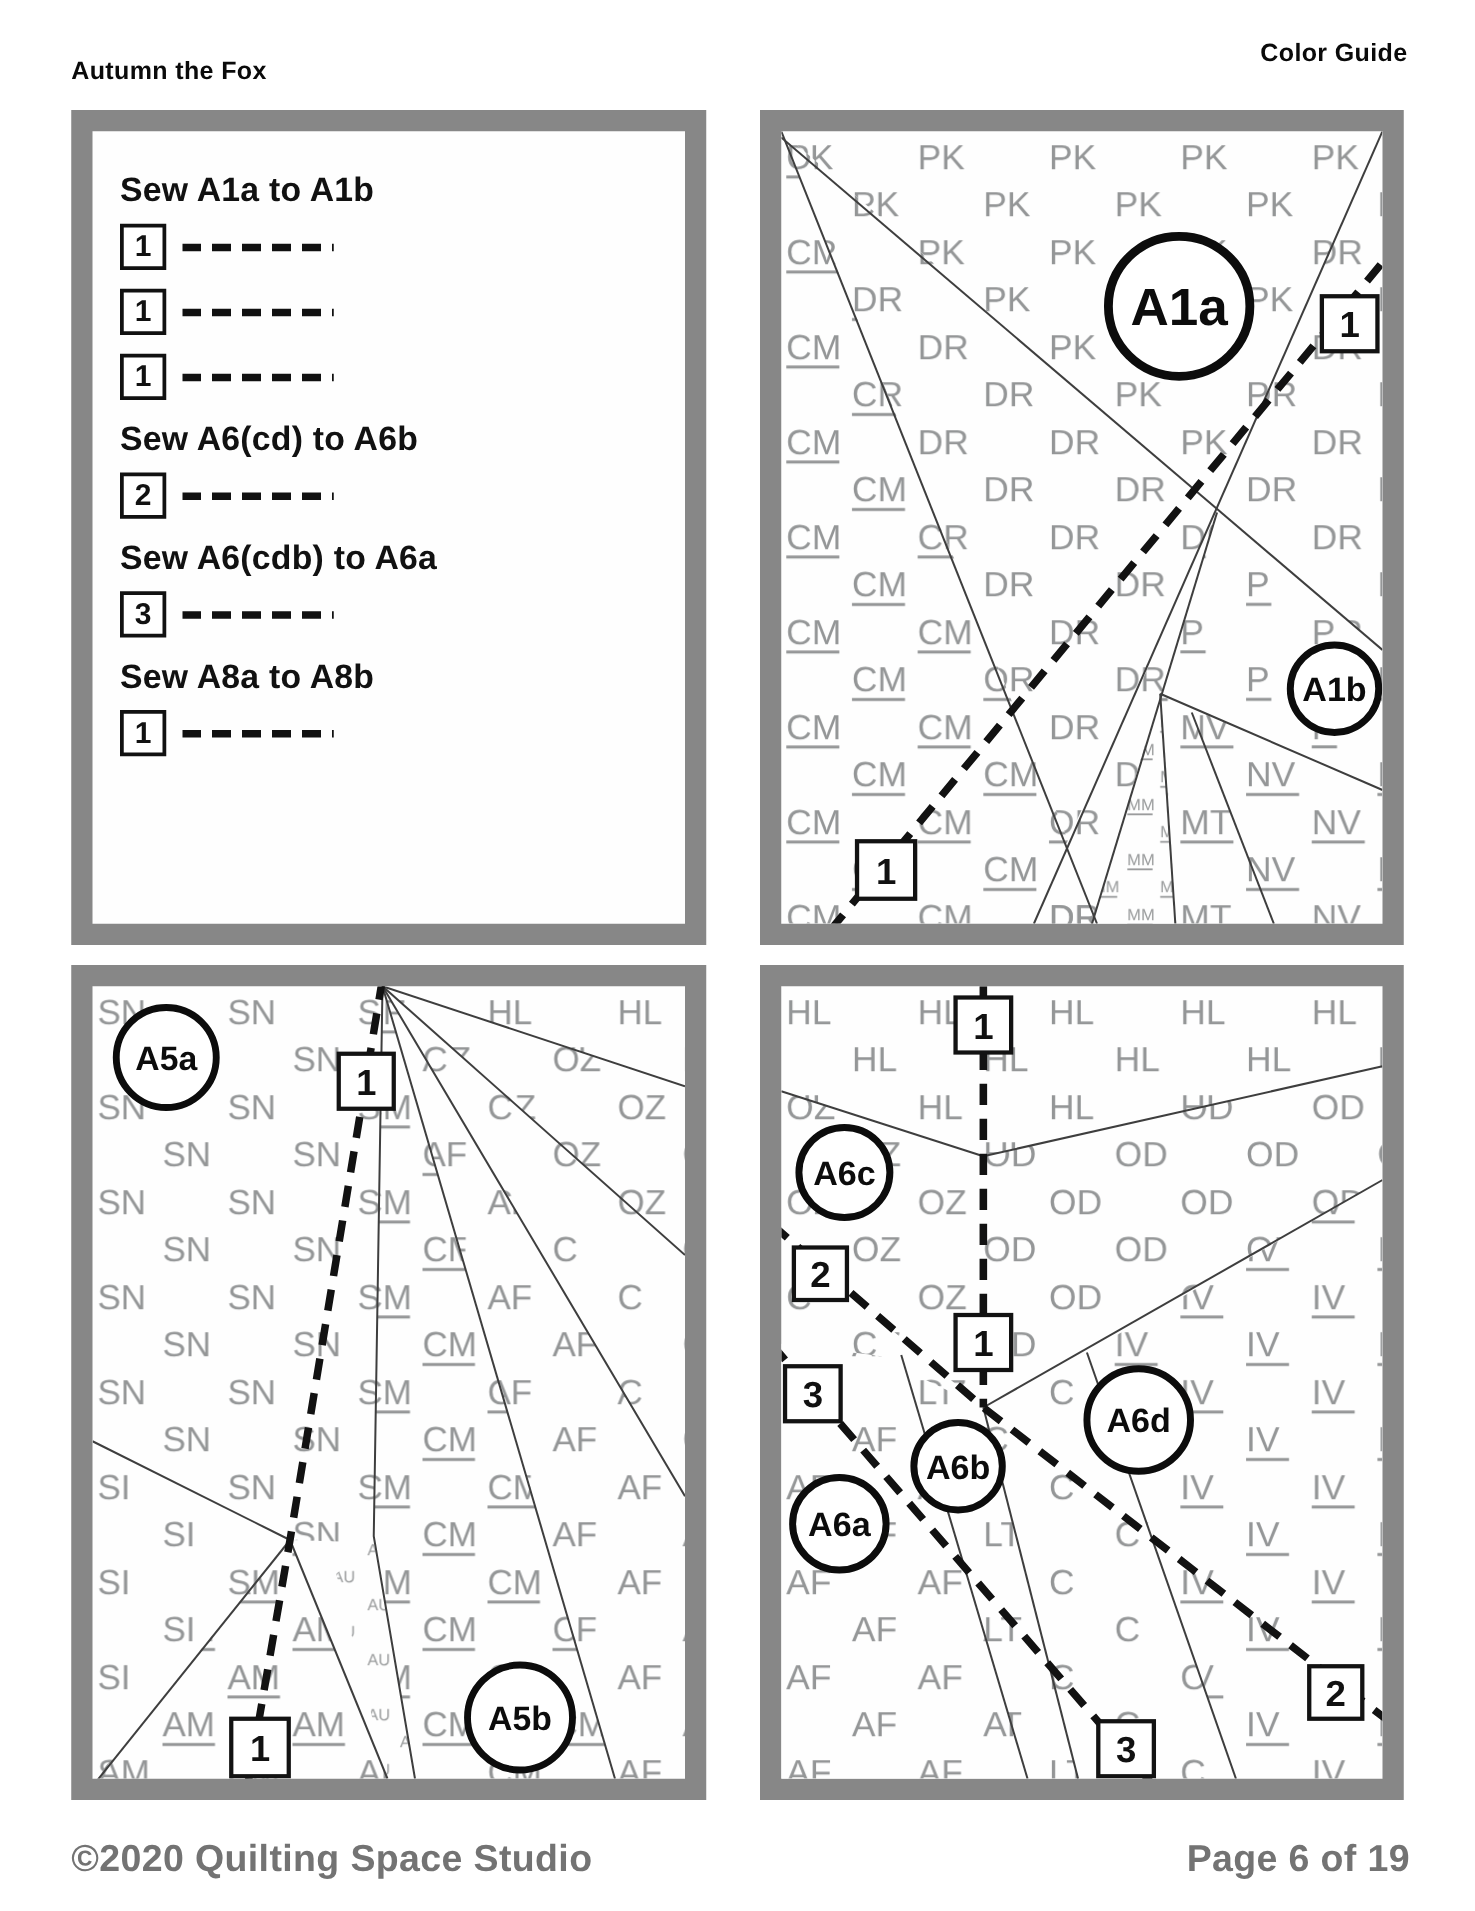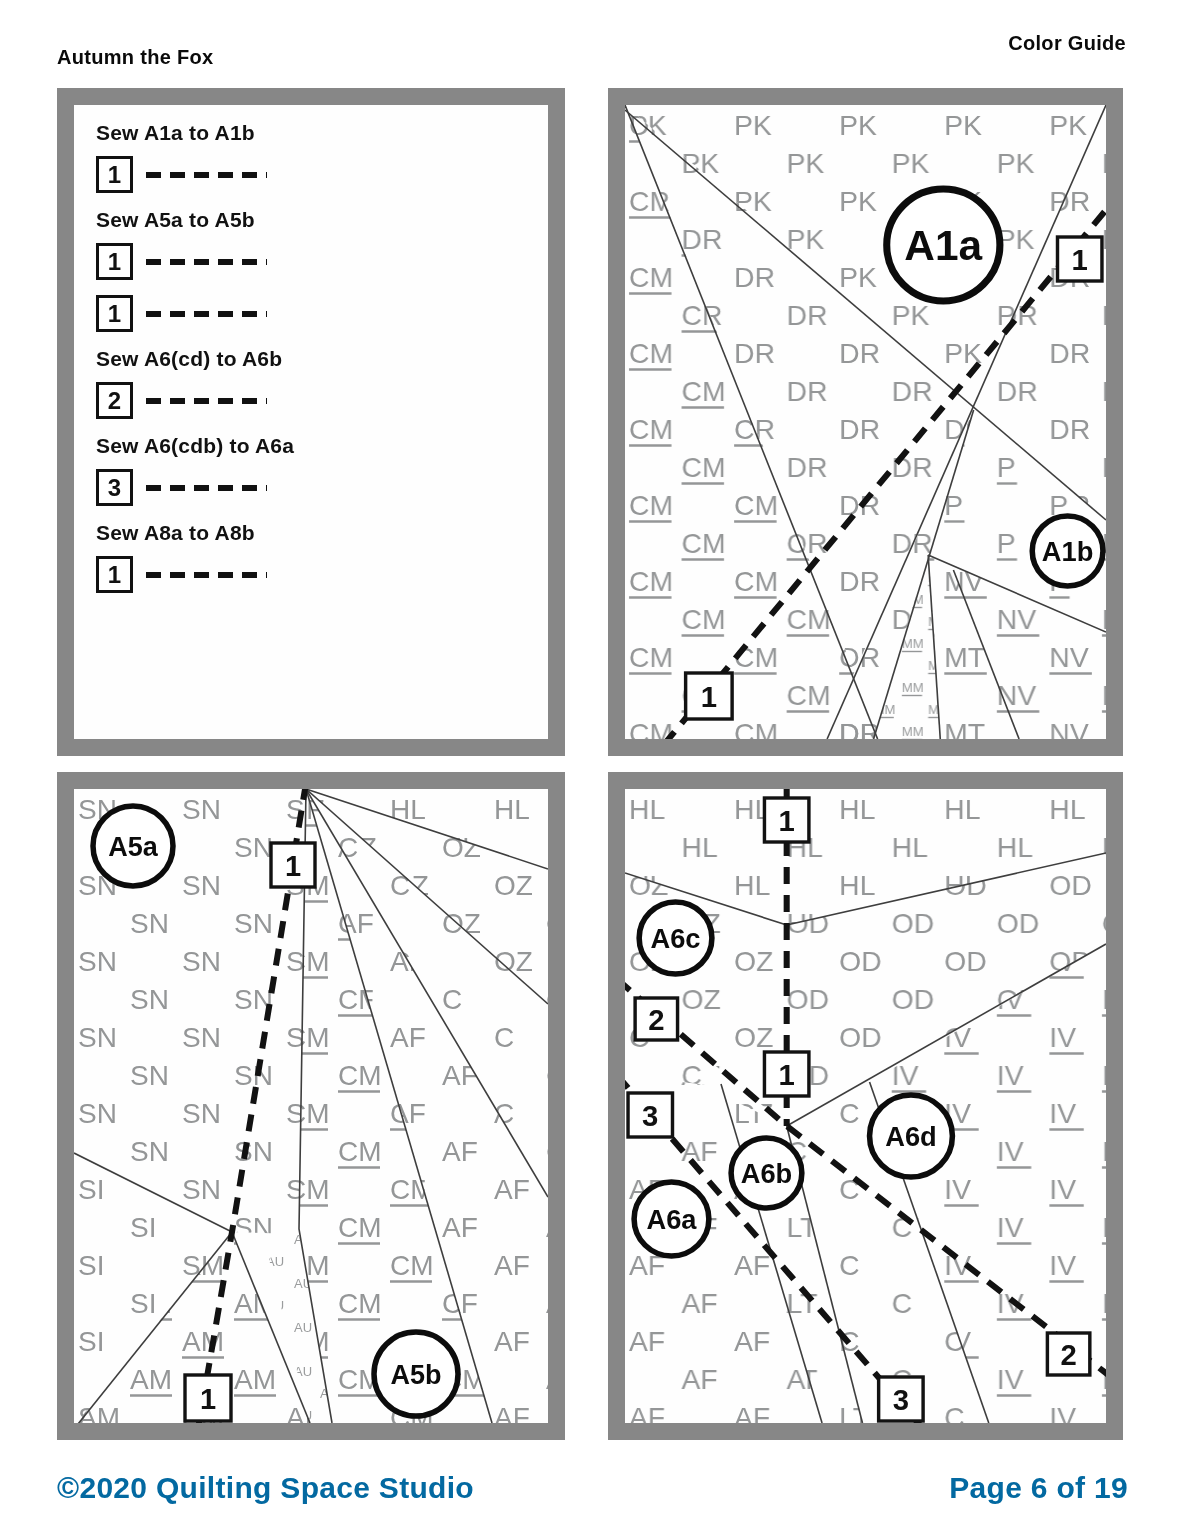--- a/index.html
+++ b/index.html
@@ -1,33 +1,33 @@
 <!DOCTYPE html>
 <html><head>
 <meta charset="utf-8">
 <style>
   html,body{margin:0;padding:0;background:#fff}
   .page{position:relative;width:1180px;height:1529px;background:#fff;overflow:hidden;
         font-family:"Liberation Sans",sans-serif}
   .hd{position:absolute;font-weight:700;font-size:20px;color:#0a0a0a;letter-spacing:.3px}
   .hd-left{left:57px;top:46px}
   .hd-right{right:54px;top:32px}
-  .ft{position:absolute;font-weight:700;font-size:30px;color:#0369a1;letter-spacing:.3px}
+  .ft{position:absolute;font-weight:700;font-size:30px;color:#737373;letter-spacing:.3px}
   .ft-left{left:57px;top:1471px}
   .ft-right{right:52px;top:1471px}
 
   .panel{position:absolute;background:#878787;padding:17px;box-sizing:border-box}
   .panel-inner{position:relative;width:100%;height:100%;background:#fefefe;overflow:hidden}
   .p-tl{left:57px;top:88px;width:508px;height:668px}
   .p-tr{left:608px;top:88px;width:515px;height:668px}
   .p-bl{left:57px;top:772px;width:508px;height:668px}
   .p-br{left:608px;top:772px;width:515px;height:668px}
 
   .instr{padding:16px 0 0 22px}
-  .ins-label{font-weight:700;font-size:21px;color:#111;margin:0 0 11px;letter-spacing:.2px}
+  .ins-label{font-weight:700;font-size:27px;color:#111;margin:16px 0 11px;letter-spacing:.2px}
   .ins-row{display:flex;align-items:center;margin:0 0 15px}
   .ins-box{width:31px;height:31px;border:3px solid #111;background:#fff;display:flex;
            align-items:center;justify-content:center;font-weight:700;font-size:24px;color:#111}
   .ins-dash{width:121px;height:6px;margin-left:13px;
             background:repeating-linear-gradient(90deg,#111 0 15px,transparent 15px 24px)}
 
   svg.pat{position:absolute;left:0;top:0;width:100%;height:100%;display:block}
   .code{font-family:"Liberation Sans",sans-serif;font-size:28px;fill:#949697}
   .code-sm{font-family:"Liberation Sans",sans-serif;font-size:13px;fill:#9a9c9d}
   .ul{stroke:#949697;stroke-width:2.4}
@@ -146,21 +146,20 @@
     <div class="panel-inner">
       <div class="instr">
         <div>
           <div class="ins-label">Sew A1a to A1b</div>
           <div class="ins-row">
               <div class="ins-box">1</div>
               <div class="ins-dash"></div>
             </div>
         </div>
         <div>
-          <div class="ins-label">Sew A5a to A5b</div>
           <div class="ins-row">
               <div class="ins-box">1</div>
               <div class="ins-dash"></div>
             </div>
         </div>
         <div>
           <div class="ins-row">
               <div class="ins-box">1</div>
               <div class="ins-dash"></div>
             </div>

